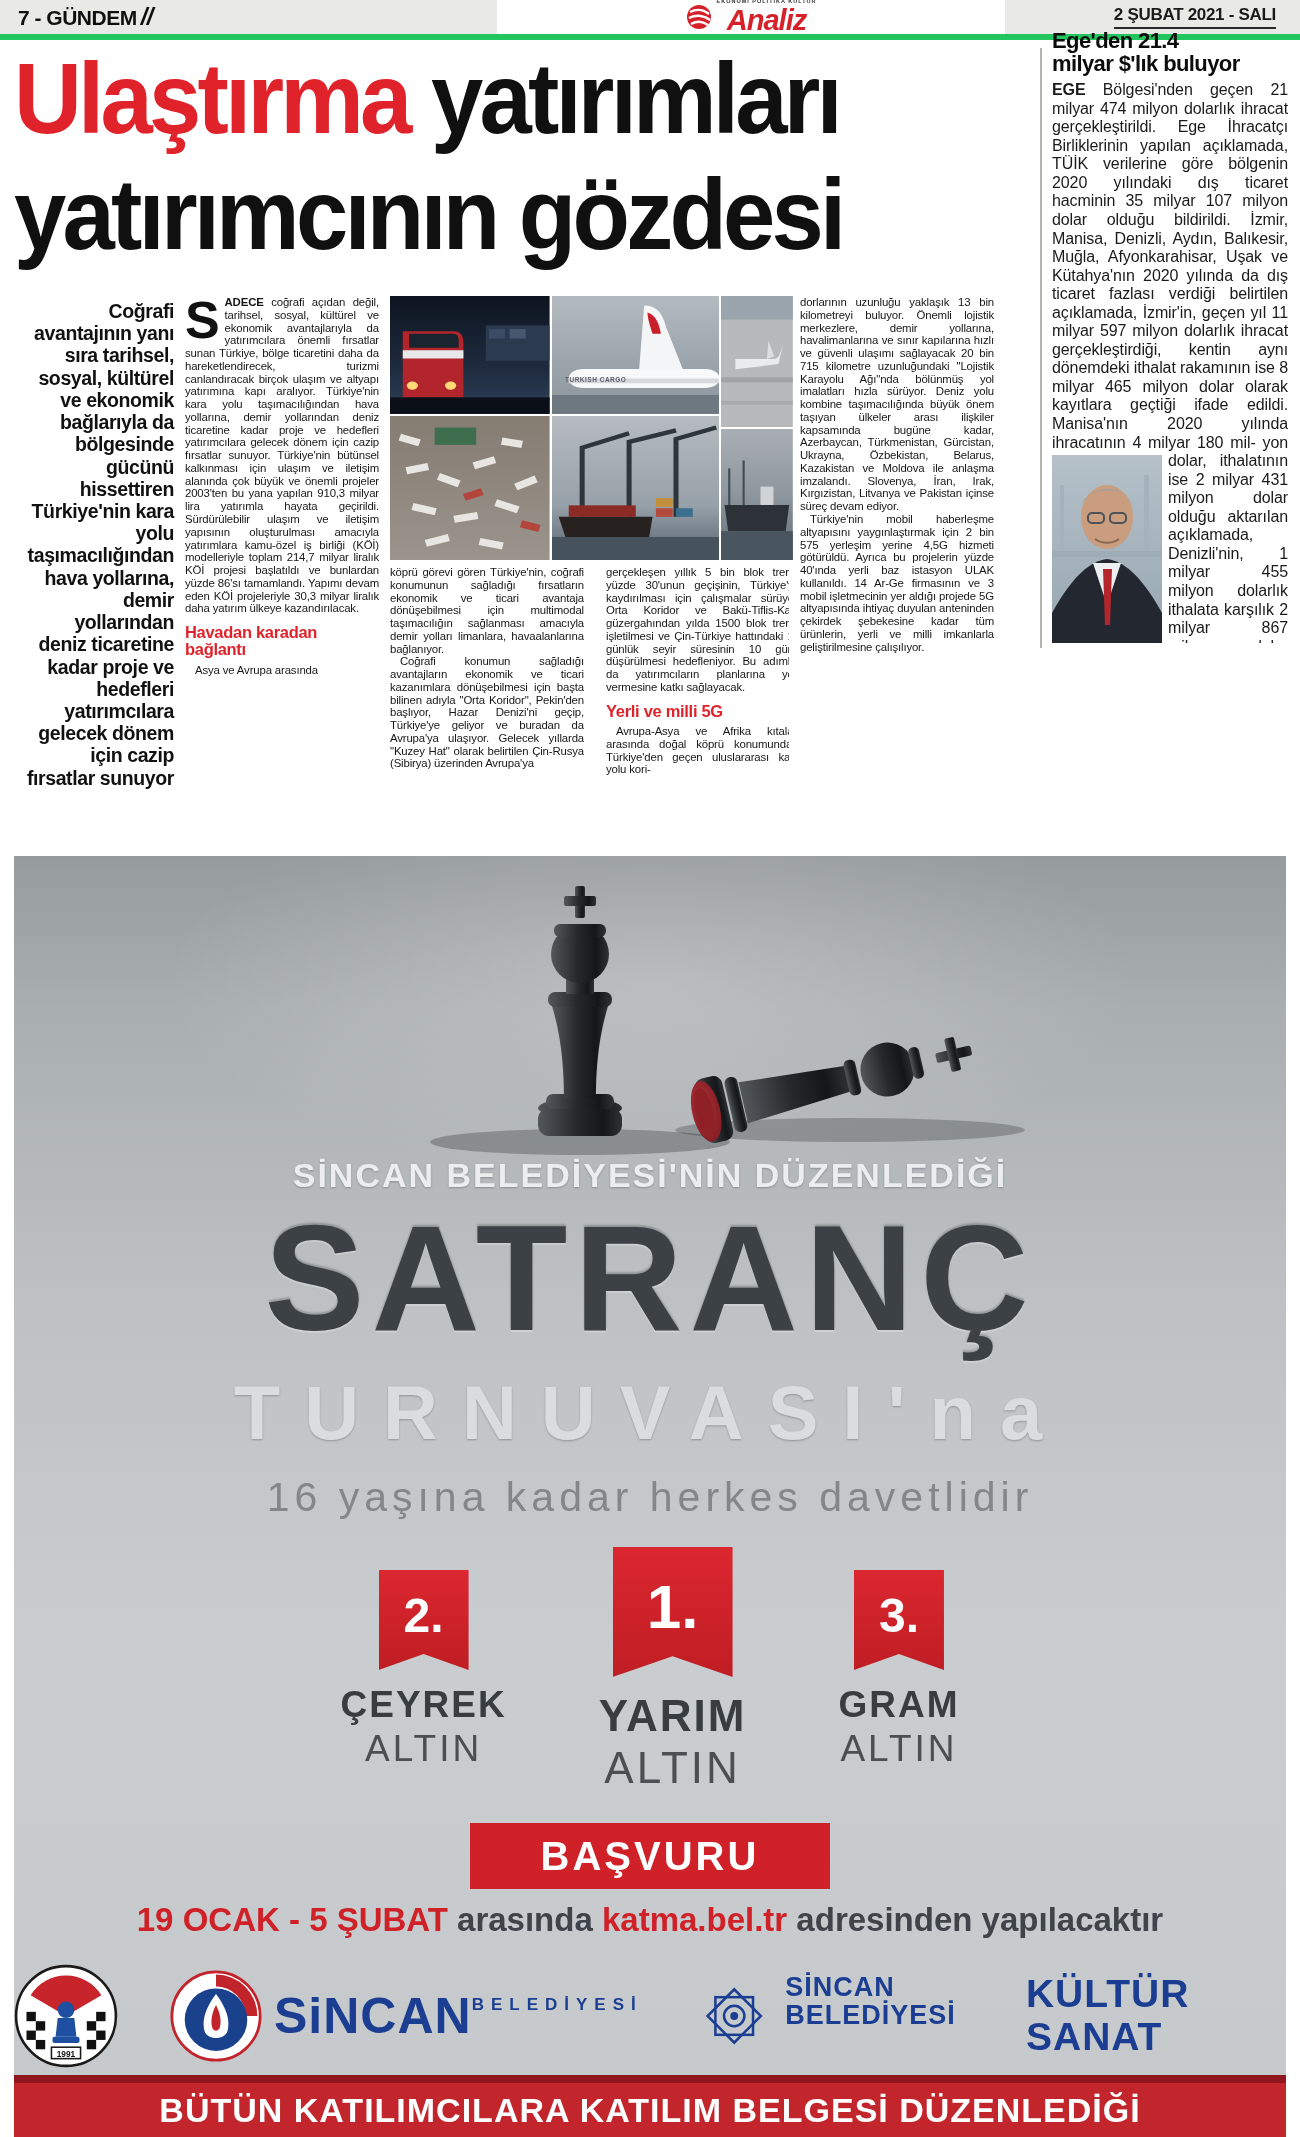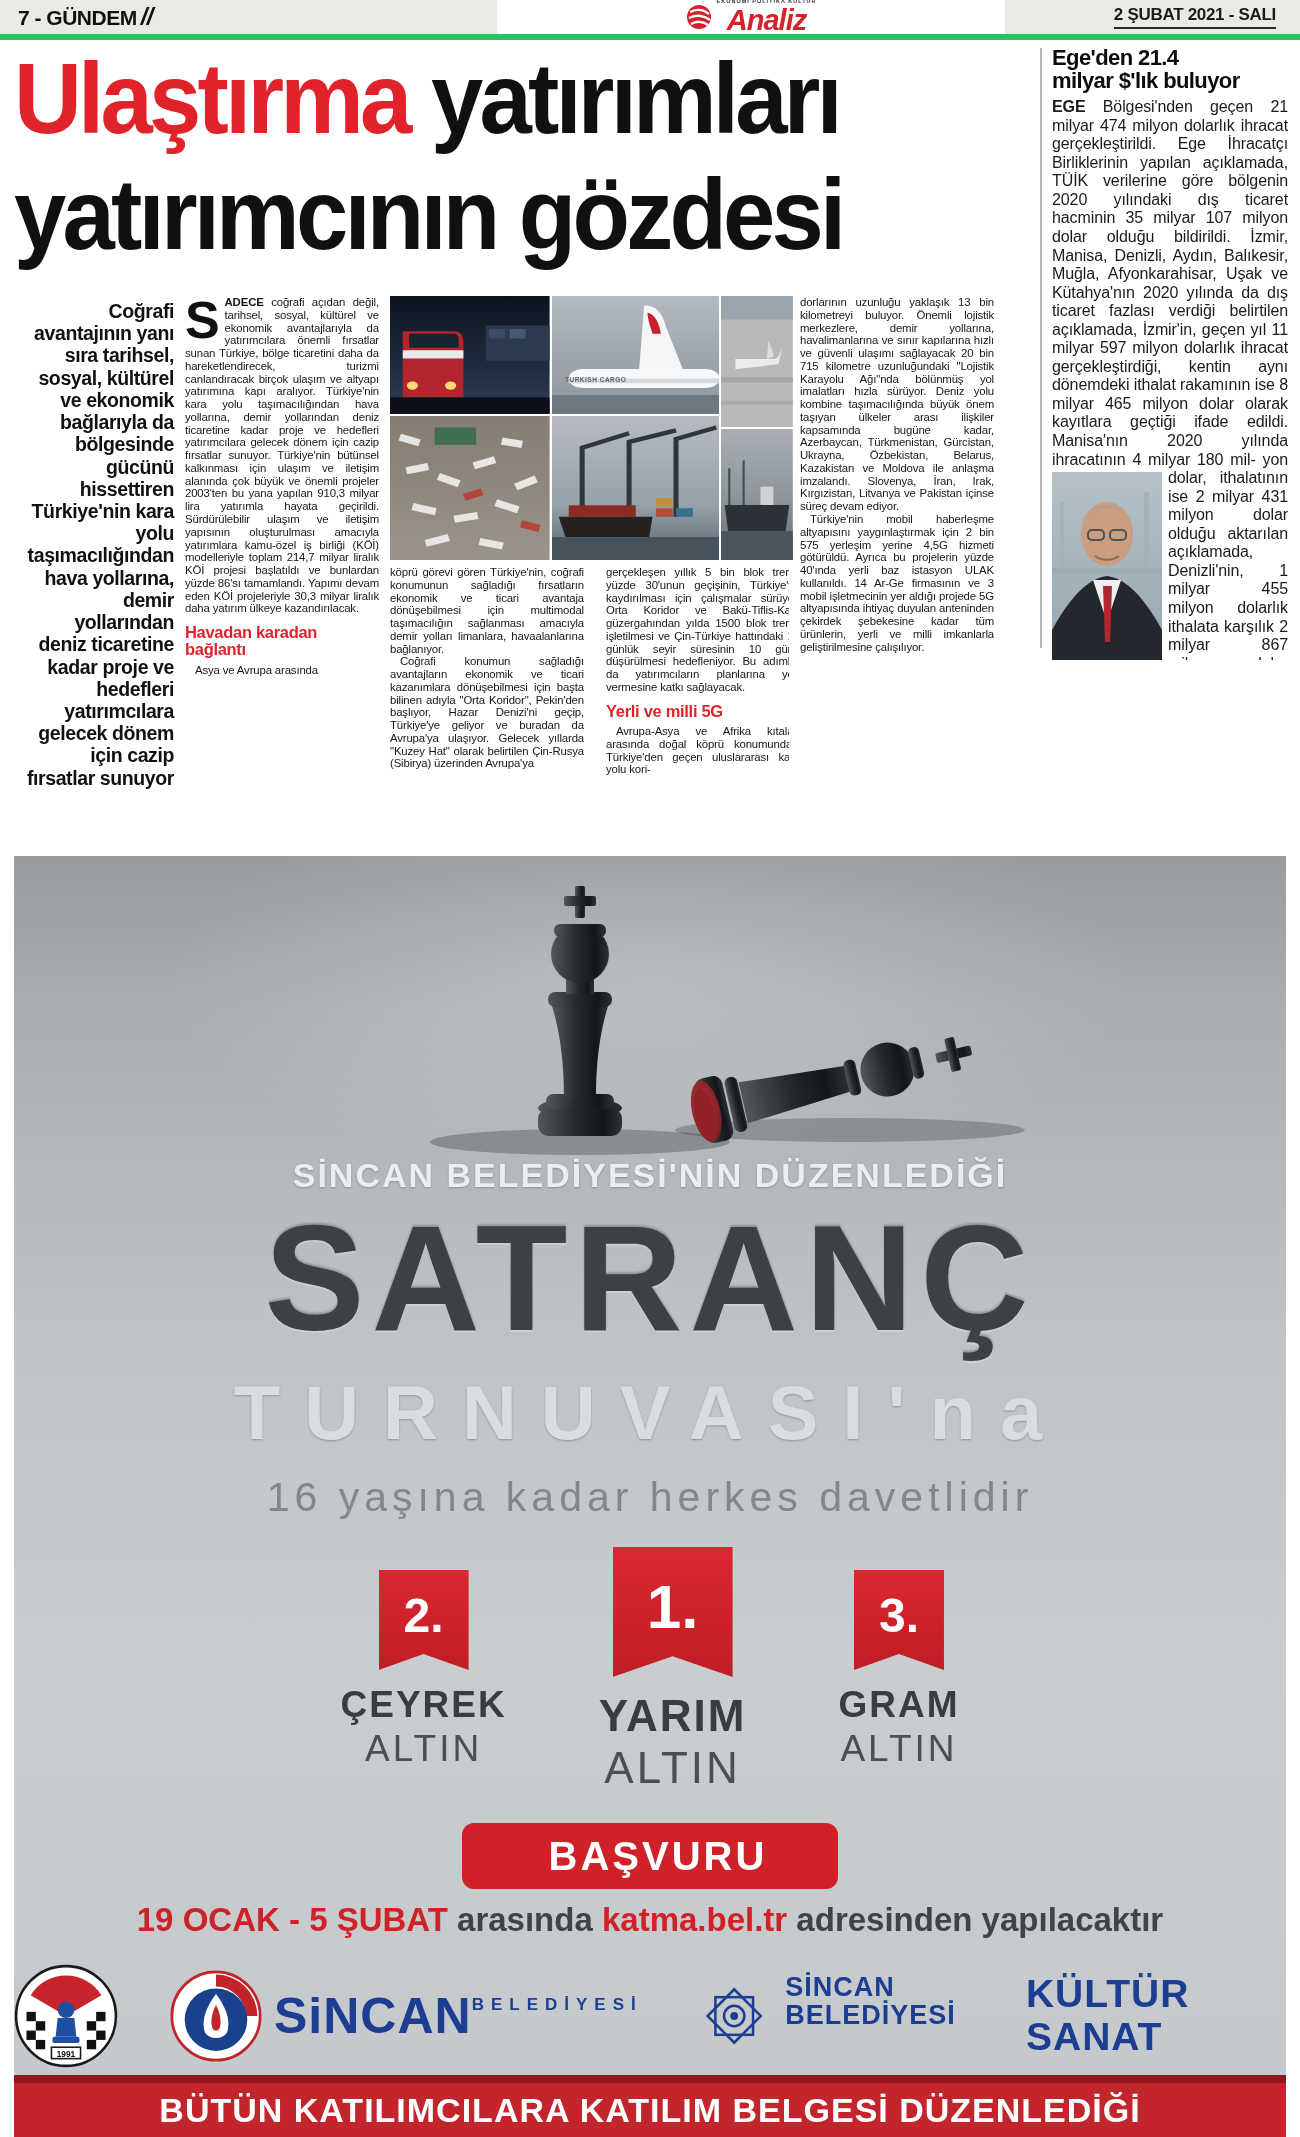--- a/index.html
+++ b/index.html
@@ -36,21 +36,21 @@
   
   .collage{height:262px;margin-bottom:8px;display:grid;grid-template-columns:40% 42% 18%;grid-template-rows:45% 55%;gap:2px;}
   .ph{position:relative;overflow:hidden;}
   .ph svg{display:block;width:100%;height:100%;}
   .strip{grid-column:3;grid-row:1/3;display:flex;flex-direction:column;gap:2px;}
   .strip .ph{flex:1;}
   .plane-label{position:absolute;bottom:26%;left:8%;font-size:6.5px;font-weight:700;color:#5b6167;letter-spacing:.5px;}
 
   
   .divider-v{position:absolute;left:1040px;top:48px;width:1.5px;height:600px;background:#b5b5b0;}
-  .sidebar{position:absolute;left:1052px;top:46px;width:236px;height:614px;overflow:hidden;}
+  .sidebar{position:absolute;left:1052px;top:29px;width:236px;height:614px;overflow:hidden;}
   .sb-title{font-weight:700;font-size:22px;line-height:1.05;letter-spacing:-0.6px;color:#0c0c0c;margin-bottom:6px;}
   .sb-body{font-size:16px;line-height:1.16;text-align:justify;color:#1a1a1a;letter-spacing:-0.1px;}
   .man-photo{float:left;width:110px;height:232px;margin:3px 6px 1px 0;}
   .man-photo svg{display:block;width:100%;height:100%;}
 
   
   .ad{position:absolute;left:14px;right:14px;top:856px;bottom:0;
       background:
         radial-gradient(ellipse 55% 22% at 50% 10%, rgba(255,255,255,.22), rgba(255,255,255,0) 70%),
         linear-gradient(180deg,#969b9e 0%,#a9aeb1 12%,#bec2c4 36%,#c9cdcf 62%,#c5c9cb 100%);}
@@ -66,22 +66,22 @@
   .prize{text-align:center;}
   .badge{margin:0 auto 14px;background:linear-gradient(180deg,#db2730,#c01d24);color:#fff;font-weight:700;
          display:flex;align-items:center;justify-content:center;
          clip-path:polygon(0 0,100% 0,100% 100%,50% 84%,0 100%);}
   .badge.small{width:90px;height:90px;font-size:48px;padding-bottom:10px;}
   .badge.big{width:120px;height:118px;font-size:62px;padding-bottom:12px;}
   .p-name{font-weight:700;font-size:37px;color:#383d42;letter-spacing:2px;}
   .p-metal{font-weight:400;font-size:37px;color:#4a4f54;letter-spacing:3px;margin-top:2px;}
   .prize.center .p-name{font-size:44px;}
   .prize.center .p-metal{font-size:44px;}
-  .apply-box{margin:30px auto 0;width:360px;height:66px;background:#cf2127;border-radius:12px;
-             display:flex;align-items:center;justify-content:center;color:#fff;font-weight:700;font-size:40px;letter-spacing:3px;padding-left:16px;}
+  .apply-box{margin:30px auto 0;width:360px;height:66px;background:#cf2127;border-radius:0;
+             display:flex;align-items:center;justify-content:center;color:#fff;font-weight:700;font-size:40px;letter-spacing:3px;}
   .apply-line{margin-top:12px;font-weight:700;font-size:33px;letter-spacing:0;color:#3f444a;}
   .apply-red{color:#cf2127;}
   .logos-row{margin-top:25px;display:flex;justify-content:center;align-items:center;gap:52px;}
   .logo-item{display:flex;align-items:center;gap:12px;}
   .wordmark-main{font-weight:800;font-size:50px;color:#1b3e92;letter-spacing:1px;line-height:1;}
   .wordmark-sub{font-weight:700;font-size:17px;color:#1b3e92;letter-spacing:7px;margin-top:4px;}
   .kultur-l1{font-weight:800;font-size:27px;color:#1b3e92;letter-spacing:1px;line-height:1.05;}
   .kultur-l2{font-weight:800;font-size:39px;color:#1b3e92;letter-spacing:1px;line-height:1.1;}
   .wordmark-col{display:flex;flex-direction:row;align-items:flex-start;text-align:left;}
   .ad-footer{position:absolute;left:0;right:0;bottom:0;height:54px;background:#c2262c;border-top:8px solid #8f161c;

